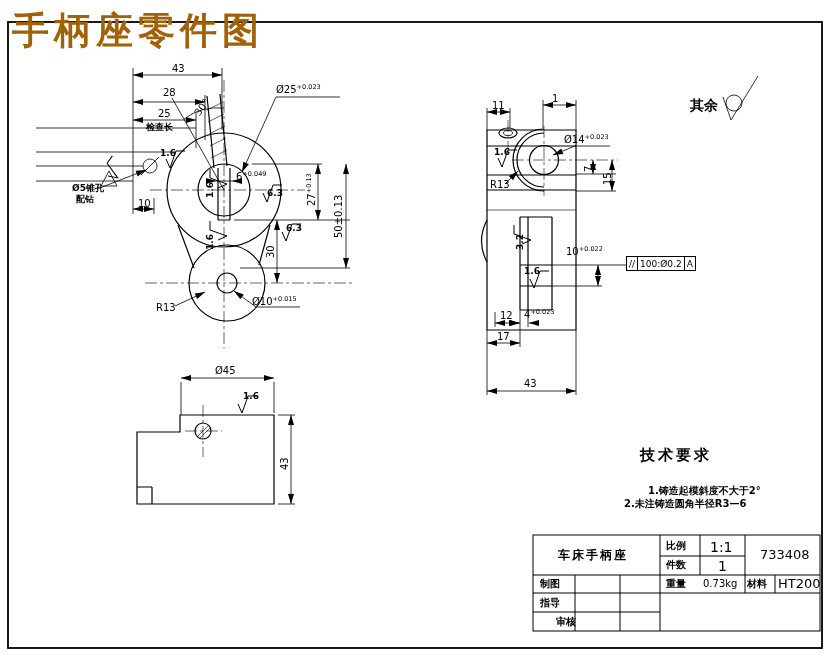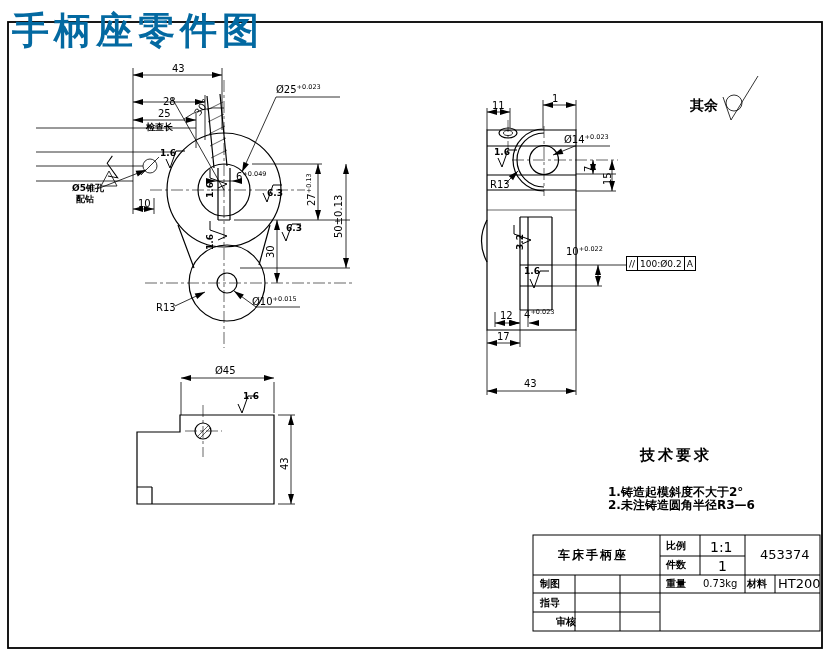--- a/index.html
+++ b/index.html
@@ -13,23 +13,23 @@
   .grid{stroke:#000;stroke-width:1;fill:none}
   .t{position:absolute;font-size:10px;color:#000;white-space:nowrap;line-height:1;}
   .b{font-weight:bold}
   .s9{font-size:9px}
   .s11{font-size:14px}
   .s12{font-size:12px}
   .s13{font-size:13px}
   .rv{transform:rotate(-90deg);transform-origin:0 0;}
   .tol{font-size:6.5px;vertical-align:4px}
   #red-title{position:absolute;left:12px;top:6px;font-family:Liberation Mono, monospace;
-     font-weight:bold;font-size:37px;color:#0369a1;letter-spacing:5px;}
+     font-weight:bold;font-size:37px;color:#a16207;letter-spacing:5px;}
   #tech-head{position:absolute;left:640px;top:446px;font-weight:bold;font-size:15px;letter-spacing:3px;}
-  .tech-line{position:absolute;font-weight:bold;font-size:12px;}
+  .tech-line{position:absolute;font-weight:bold;font-size:10px;margin-left:40px;}
   #fcf{position:absolute;left:626px;top:256px;display:flex;height:15px;font-size:9px;}
   #fcf div{border:1px solid #000;border-left:none;display:flex;align-items:center;
      justify-content:center;padding:0 2px;}
   #fcf div:first-child{border-left:1px solid #000;}
 </style>
 </head>
 <body>
 
 <div id="sheet">
 
@@ -144,21 +144,21 @@
   <g class="grid">
     <rect x="533" y="535" width="287" height="96"></rect>
     <path d="M660,535 V631 M700,535 V575 M745,535 V593 M775,575 V593 M575,575 V631 M620,575 V631"></path>
     <path d="M660,556 H745 M533,575 H820 M533,593 H820 M533,612 H660"></path>
   </g>
 </svg>
 
 <div id="red-title">手柄座零件图</div>
 
 <span class="t" style="left:172px;top:64px">43</span>
-<span class="t" style="left:163px;top:97px">28</span>
+<span class="t" style="left:163px;top:88px">28</span>
 <span class="t" style="left:158px;top:109px">25</span>
 <span class="t b s9" style="left:146px;top:123px">检查长</span>
 <span class="t" style="left:193px;top:112px;transform:rotate(-55deg);transform-origin:0 0">30°</span>
 <span class="t" style="left:276px;top:84px"><span>Ø25</span><sup class="tol">+0.023</sup></span>
 <span class="t b s9" style="left:72px;top:184px">Ø5锥孔</span>
 <span class="t b s9" style="left:76px;top:195px">配钻</span>
 <span class="t" style="left:138px;top:199px">10</span>
 <span class="t b s9" style="left:160px;top:149px">1.6</span>
 <span class="t" style="left:236px;top:171px"><span>6</span><sup class="tol">+0.049</sup></span>
 <span class="t b s9 rv" style="left:206px;top:198px">1.6</span>
@@ -193,28 +193,28 @@
 </div>
 
 <span class="t" style="left:215px;top:366px">Ø45</span>
 <span class="t b s9" style="left:243px;top:392px">1.6</span>
 <span class="t rv" style="left:280px;top:470px">43</span>
 
 <span class="t b s11" style="left:690px;top:98px">其余</span>
 
 <div id="tech-head">技术要求</div>
 <span class="tech-line" style="left:608px;top:484px">1.铸造起模斜度不大于2°</span>
-<span class="tech-line" style="left:608px;top:497px">2.未注铸造圆角半径R3—6</span>
+<span class="tech-line" style="left:584px;top:497px">2.未注铸造圆角半径R3—6</span>
 
 <span class="t b s12" style="left:558px;top:549px;letter-spacing:2px">车床手柄座</span>
 <span class="t b" style="left:666px;top:541px">比例</span>
 <span class="t s11" style="left:710px;top:540px">1:1</span>
 <span class="t b" style="left:666px;top:560px">件数</span>
 <span class="t s11" style="left:718px;top:559px">1</span>
-<span class="t s13" style="left:760px;top:548px">453374</span>
+<span class="t s13" style="left:760px;top:548px">733408</span>
 <span class="t b" style="left:540px;top:579px">制图</span>
 <span class="t b" style="left:666px;top:579px">重量</span>
 <span class="t" style="left:703px;top:579px">0.73kg</span>
 <span class="t b" style="left:747px;top:579px">材料</span>
 <span class="t s13" style="left:778px;top:577px">HT200</span>
 <span class="t b" style="left:540px;top:598px">指导</span>
 <span class="t b" style="left:556px;top:617px">审核</span>
 
 </div>
 

